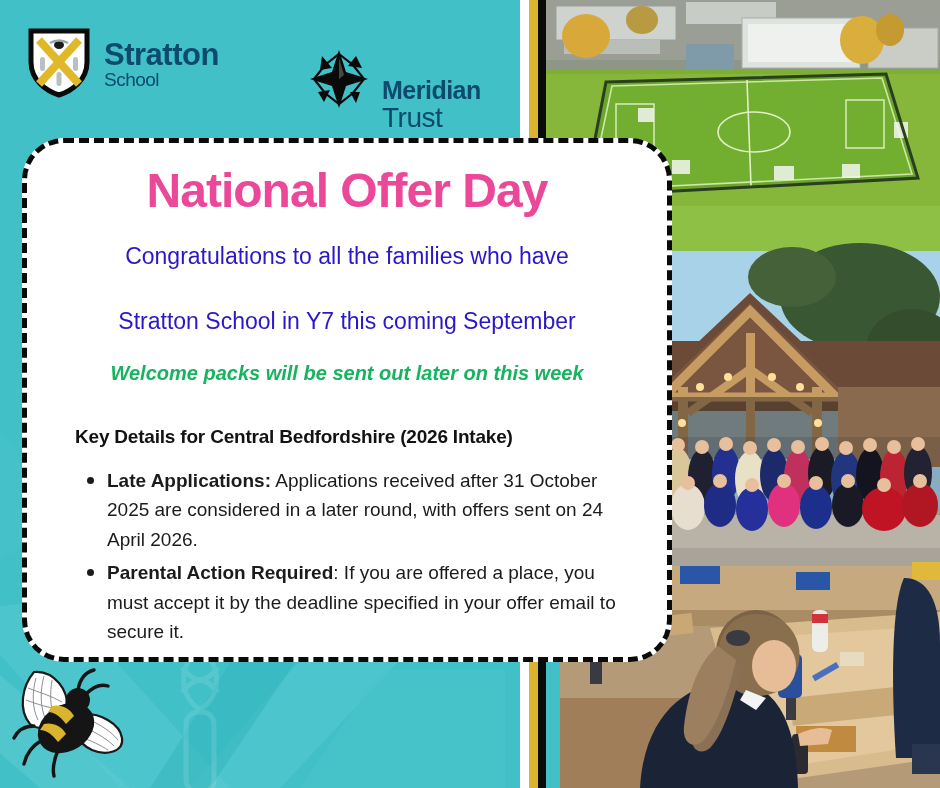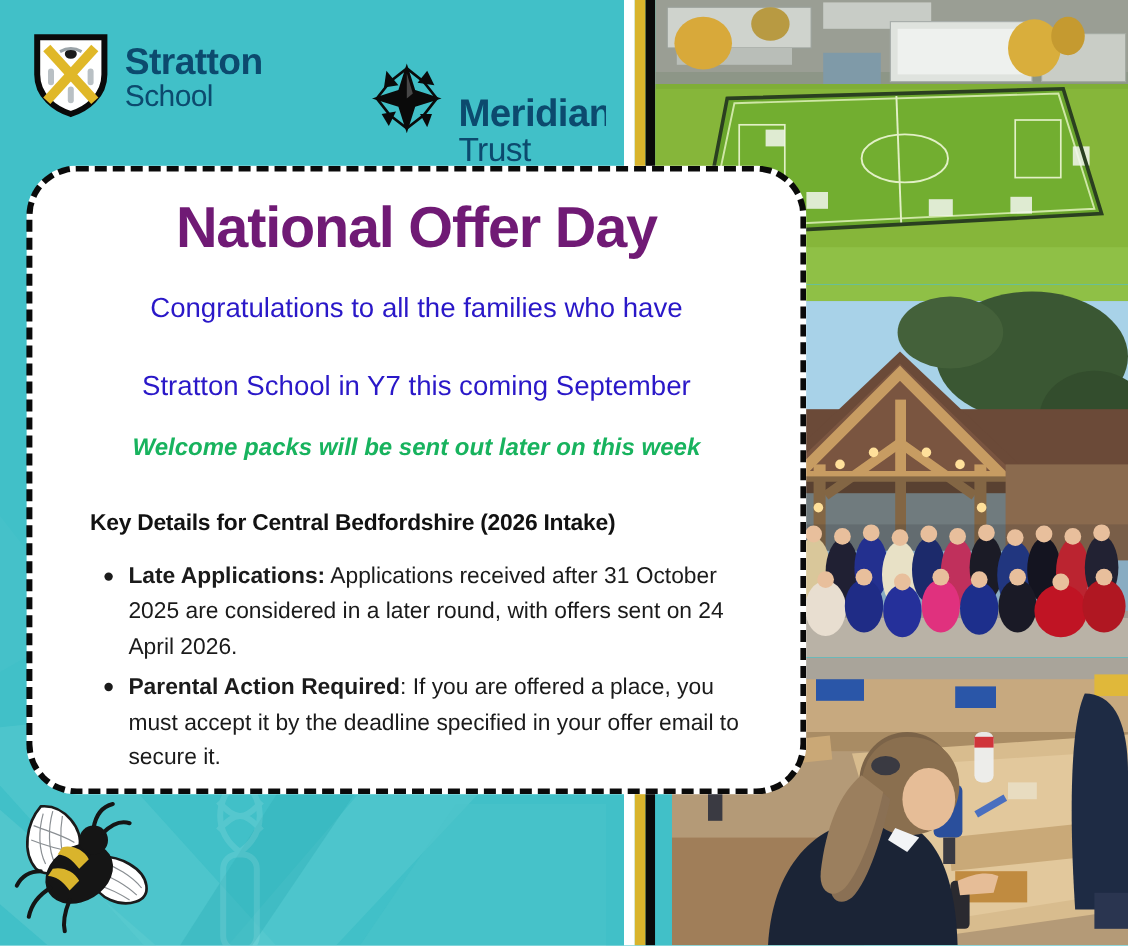--- a/index.html
+++ b/index.html
@@ -29,22 +29,22 @@
   
   .logos {
     position: absolute; left: 0; top: 0; width: 520px; height: 130px;
   }
   .logo-stratton { position: absolute; left: 26px; top: 26px; display: flex; align-items: center; gap: 12px; }
   .logo-meridian { position: absolute; left: 308px; top: 30px; display: flex; align-items: center; gap: 12px; }
   .logo-wordmark {
     color: #0c4a6e; line-height: 1.02; letter-spacing: -0.5px;
   }
   .logo-wordmark .l1 { display:block; font-size: 31px; font-weight: 700; }
-  .logo-wordmark .l2 { display:block; font-size: 25px; font-weight: 500; }
-  .logo-wordmark.meridian .l1 { font-size: 32px; margin-top: 48px; }
+  .logo-wordmark .l2 { display:block; font-size: 19px; font-weight: 500; }
+  .logo-wordmark.meridian .l1 { font-size: 25px; margin-top: 48px; }
   .logo-wordmark.meridian .l2 { font-size: 28px; }
 
   
   .right-col { position: absolute; left: 505px; top: 0; width: 435px; height: 788px; }
   .stripe { position: absolute; top: 0; height: 788px; }
   .stripe.teal-a  { left: 0px;  width: 15px; background: #41c0c8; }
   .stripe.white   { left: 15px; width: 9px;  background: #ffffff; }
   .stripe.gold    { left: 24px; width: 9px;  background: #d9b42c; }
   .stripe.black   { left: 33px; width: 8px;  background: #0a0a0a; }
   .stripe.teal-b  { left: 41px; width: 14px; background: #41c0c8; }
@@ -59,21 +59,21 @@
   .card {
     position: absolute; left: 22px; top: 138px;
     width: 650px; height: 524px;
     background: #ffffff;
     border: 5px dashed #0a0a0a;
     border-radius: 42px;
     padding: 16px 26px 10px 26px;
   }
   .card-title {
     text-align: center;
-    font-size: 48px; font-weight: 800; color: #701a75;
+    font-size: 48px; font-weight: 800; color: #ec4899;
     letter-spacing: -1px; line-height: 1.1;
     margin-top: 6px;
   }
   .card-sub {
     text-align: center;
     font-size: 23px; font-weight: 400; color: #2a18c8;
     line-height: 1.42; margin-top: 22px;
     padding: 0 14px;
   }
   .card-green {

